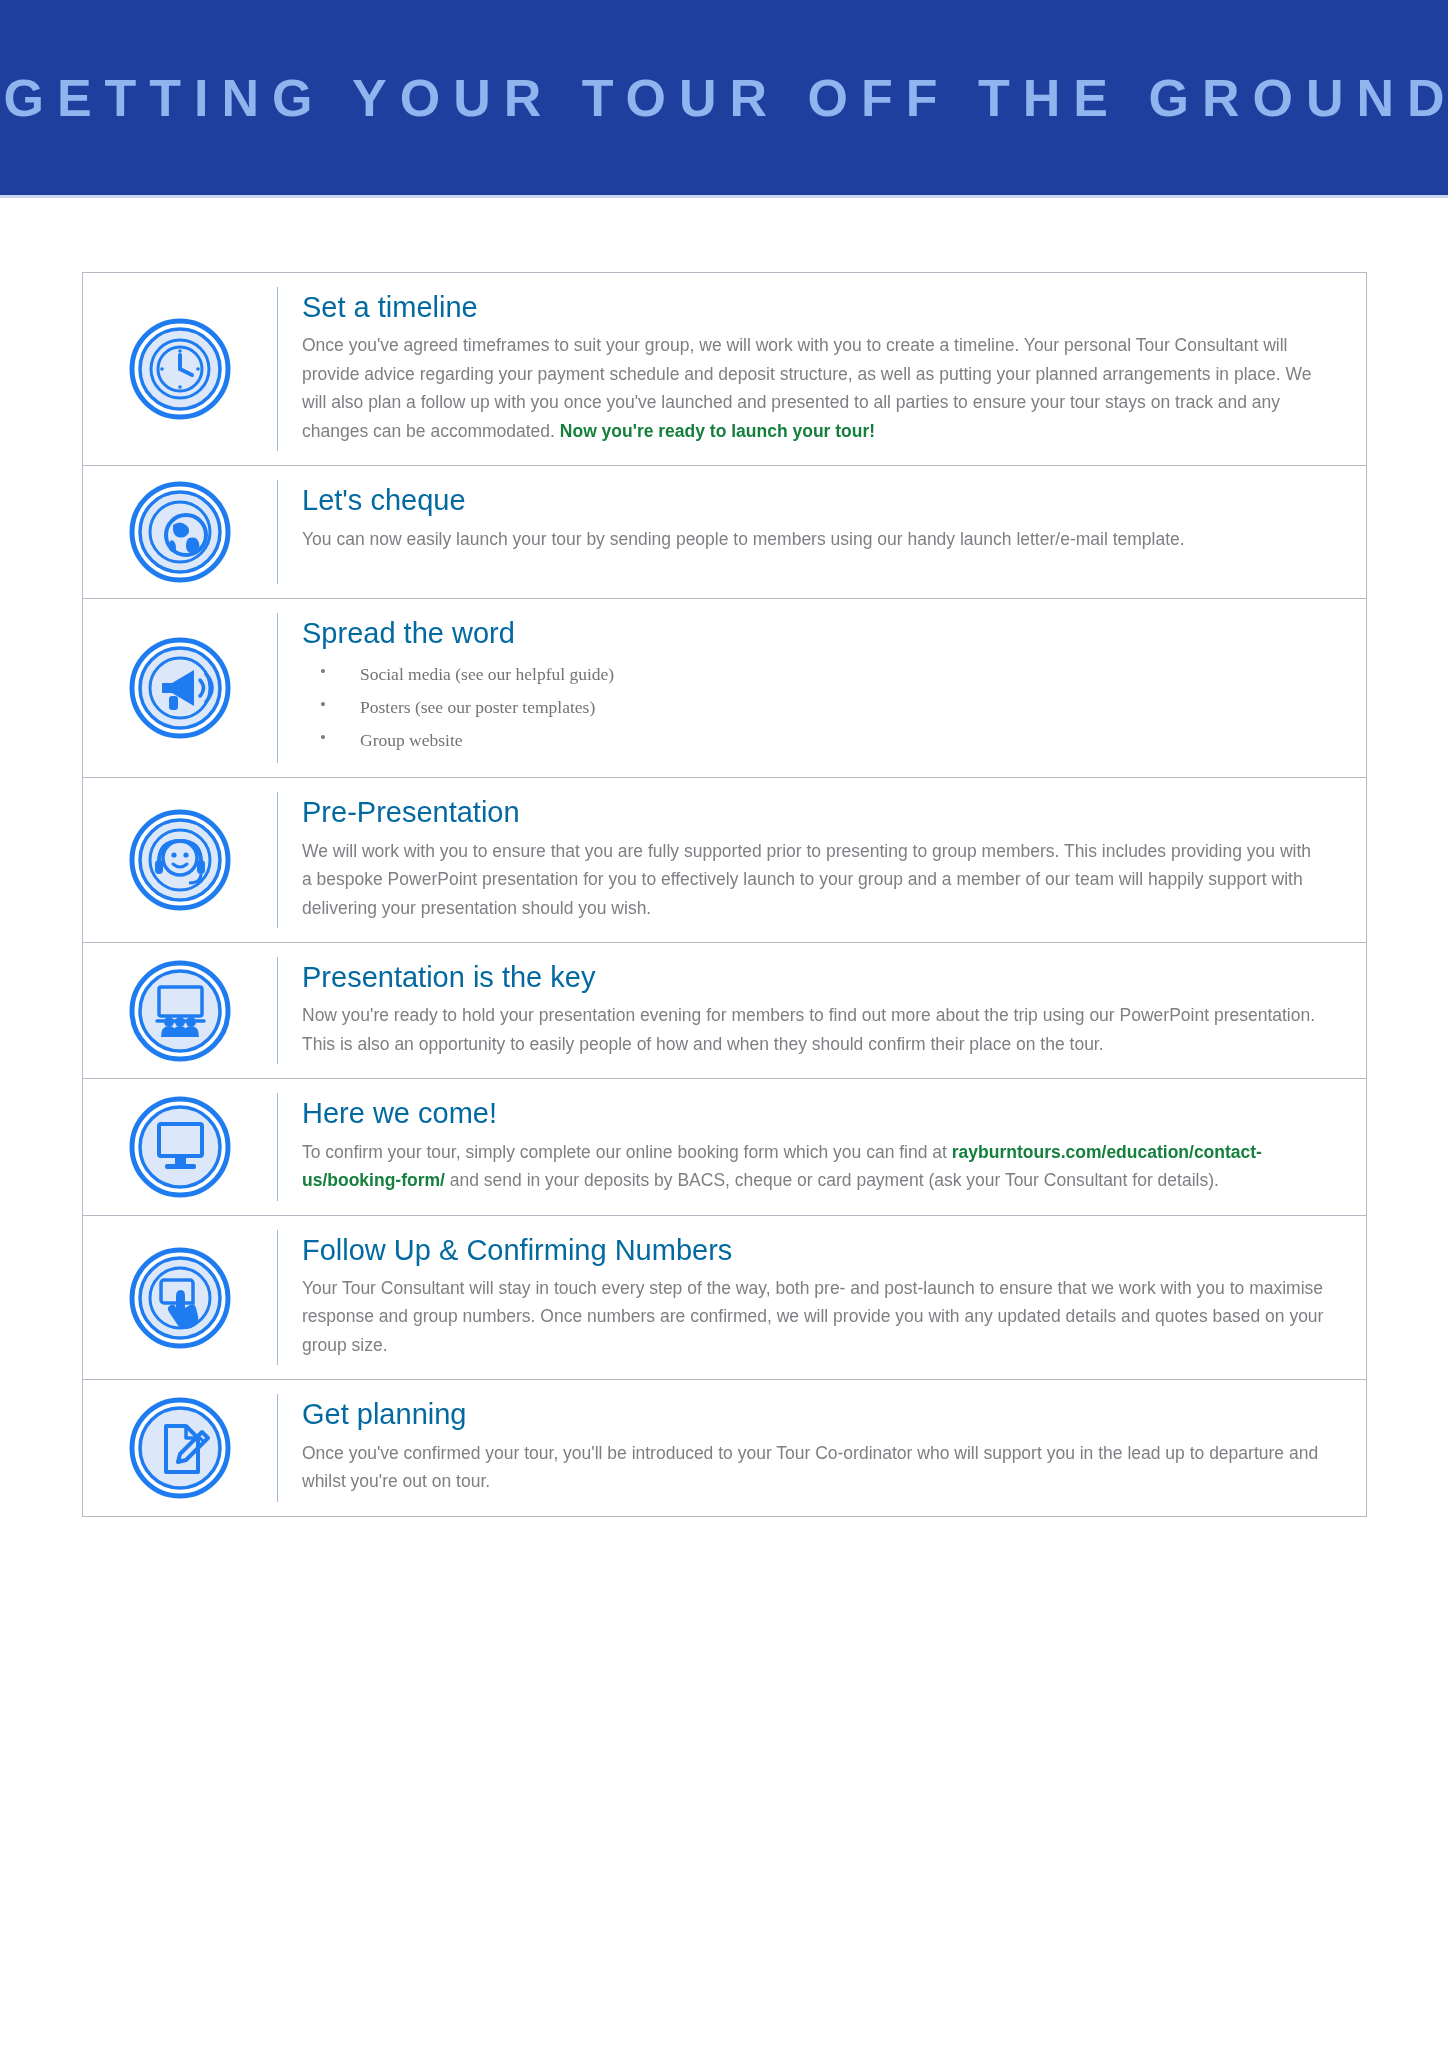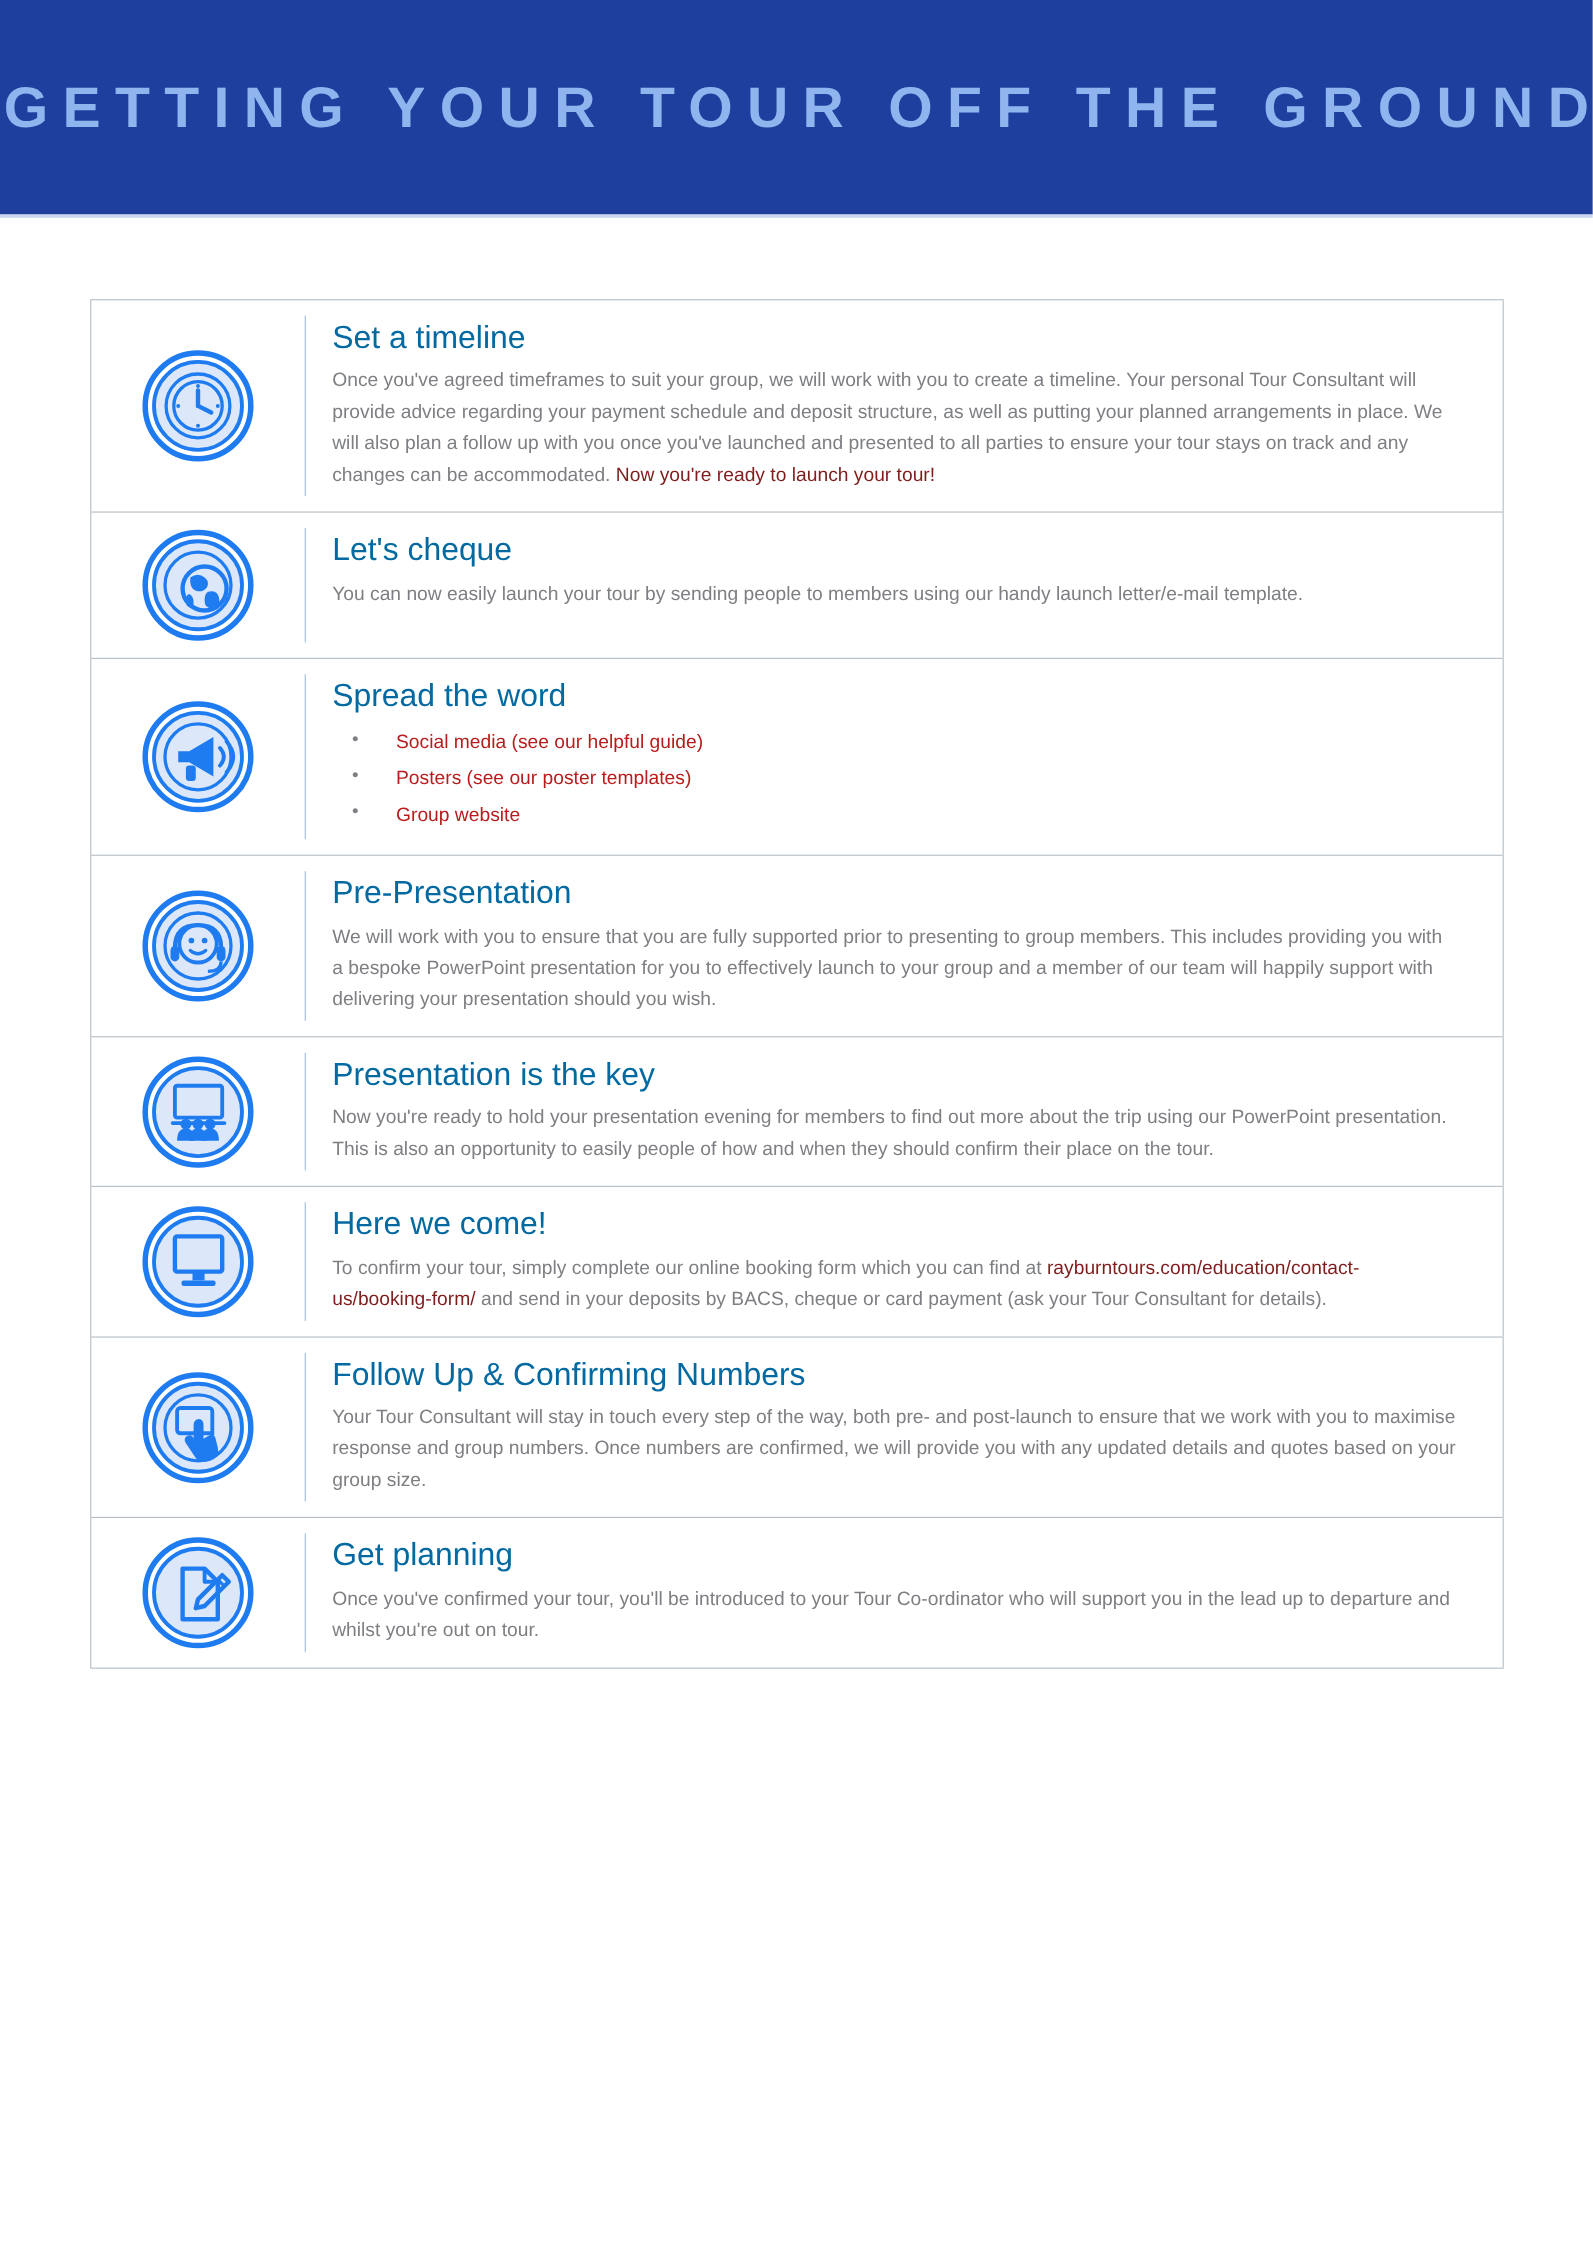--- a/index.html
+++ b/index.html
@@ -102,35 +102,36 @@
     font-family: "Liberation Sans", sans-serif;
   }
   .body-text {
     color: #7d7f83;
     font-size: 17.5px;
     line-height: 1.63;
     margin: 0;
     font-family: "Liberation Sans", sans-serif;
   }
   .body-text b, .bold-emph {
-    color: #7f1d1d;
-    font-weight: normal;
+    color: #15803d;
+    font-weight: bold;
   }
 
   .bullet-list {
     list-style: none;
     margin: 4px 0 0 0;
     padding: 0;
   }
   .bullet-list li {
-    color: #b91c1c;
+    color: #737373;
     font-size: 17.5px;
     line-height: 1.9;
     position: relative;
     padding-left: 58px;
+    font-family: Liberation Serif, serif;
   }
   .bullet-list li::before {
     content: "•";
     position: absolute;
     left: 18px;
     top: -2px;
     color: #7d7f83;
     font-size: 17px;
   }
 

